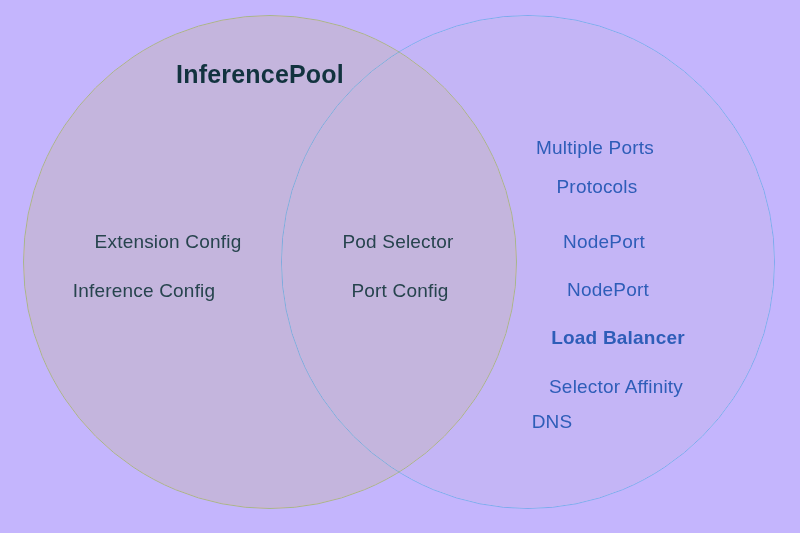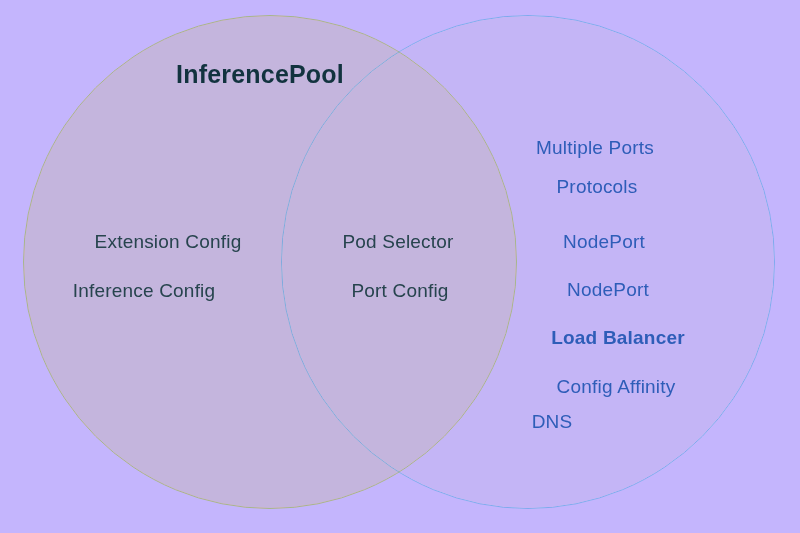--- a/index.html
+++ b/index.html
@@ -83,16 +83,16 @@
       <div class="venn-label green-text" style="left: 398px; top: 242px; text-align: right;">Pod Selector</div>
       <div class="venn-label green-text" style="left: 400px; top: 291px; text-align: right;">Port Config</div>
     </div>
 
   <div>
       <div class="venn-label blue-text" style="left: 595px; top: 148px;">Multiple Ports</div>
       <div class="venn-label blue-text" style="left: 597px; top: 187px;">Protocols</div>
       <div class="venn-label blue-text" style="left: 604px; top: 242px;">NodePort</div>
       <div class="venn-label blue-text" style="left: 608px; top: 290px;">NodePort</div>
       <div class="venn-label blue-text" style="left: 618px; top: 338px; font-weight: bold;">Load Balancer</div>
-      <div class="venn-label blue-text" style="left: 616px; top: 387px;">Config Affinity</div>
+      <div class="venn-label blue-text" style="left: 616px; top: 387px;">Selector Affinity</div>
       <div class="venn-label blue-text" style="left: 552px; top: 422px;">DNS</div>
     </div>
 </div>
 
 </body></html>

